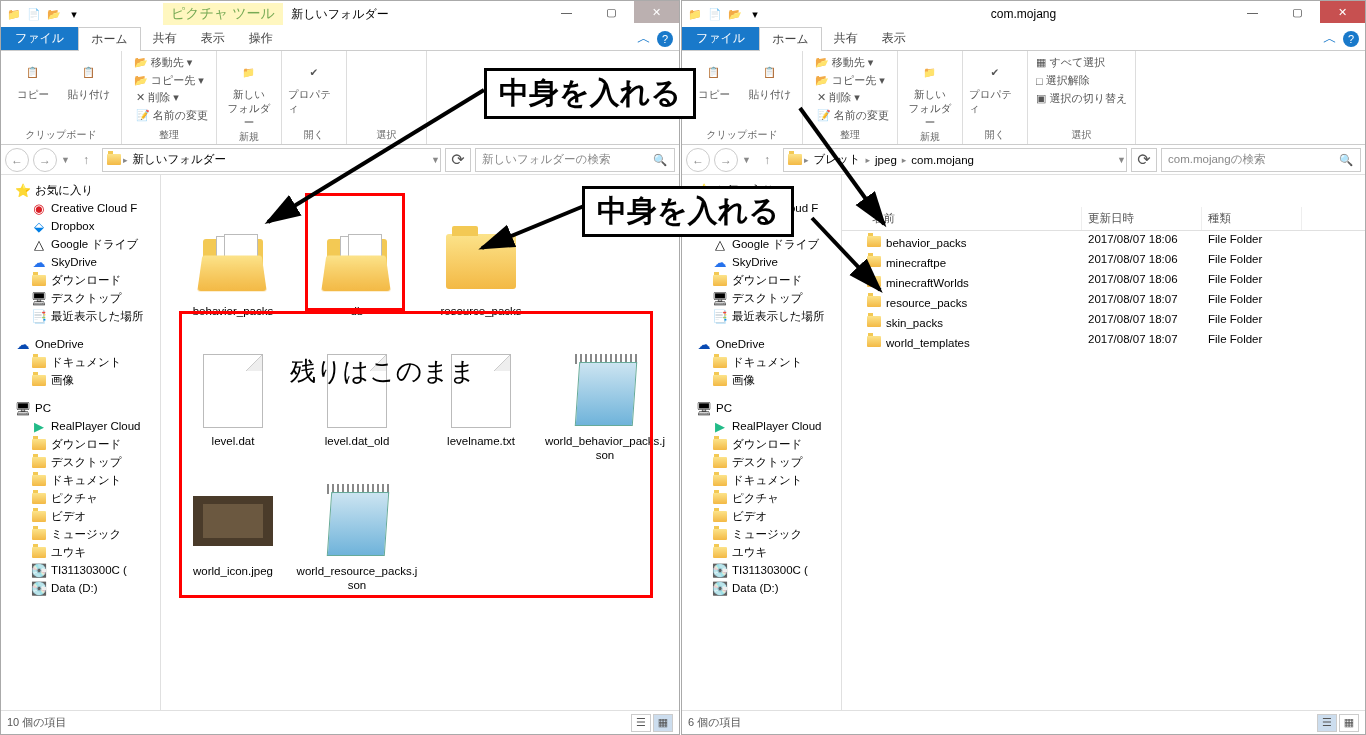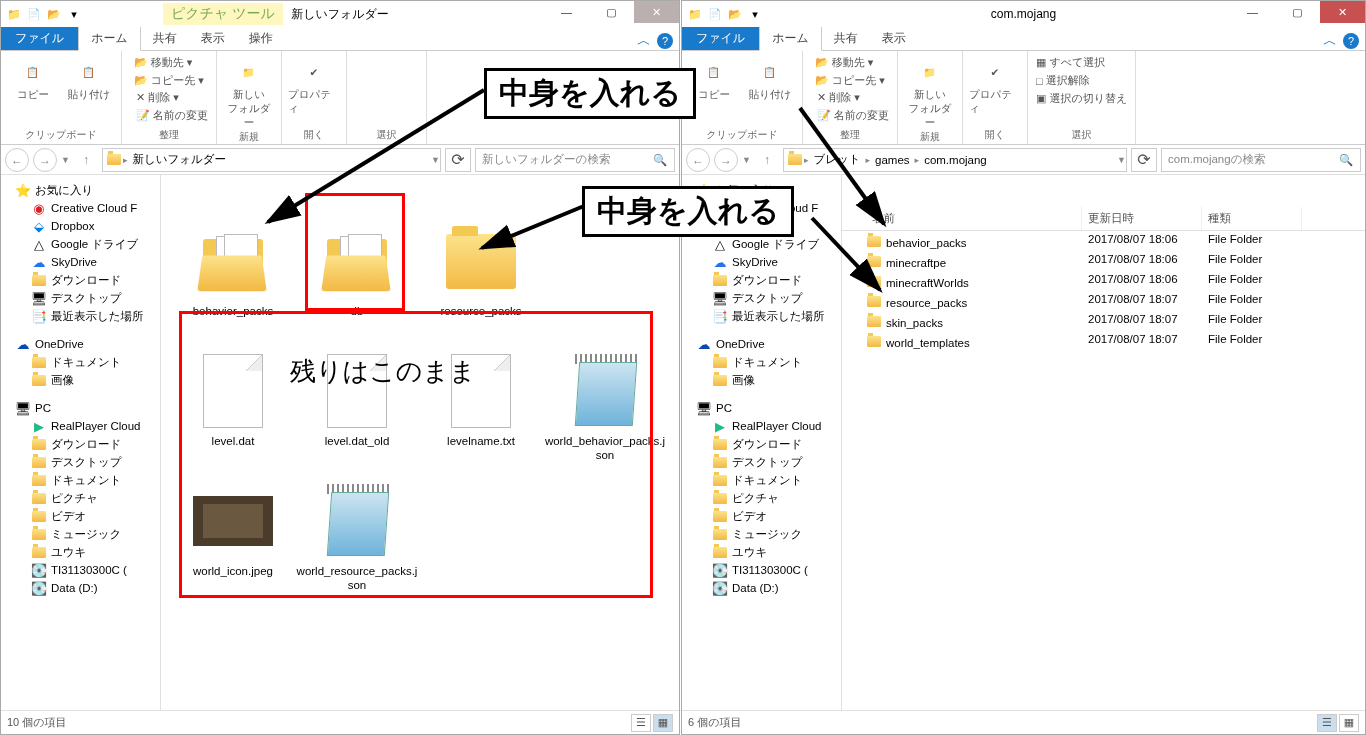--- a/index.html
+++ b/index.html
@@ -12,21 +12,21 @@
 .titlebar { height: 26px; display: flex; align-items: center; font-size: 11px; background: #fff; position: relative; }
 .titlebar .qat { display: flex; gap: 2px; padding-left: 4px; align-items: center; }
 .titlebar .qat-icon { width: 18px; height: 18px; display: inline-flex; align-items: center; justify-content: center; }
 .titlebar .tool-tab { background: #fff7c0; padding: 2px 8px; font-size: 14px; color: #7a5; margin-left: 80px; }
 .titlebar .title { position: absolute; left: 50%; transform: translateX(-50%); font-size: 12px; }
 .titlebar .winbtns { position: absolute; right: 0; top: 0; display: flex; }
 .titlebar .winbtn { width: 45px; height: 22px; display: flex; align-items: center; justify-content: center; font-size: 11px; color: #333; }
 .titlebar .winbtn.close-active { background: #C75050; color: #fff; }
 .titlebar .winbtn.close-inactive { background: #bbb0b0; color: #fff; }
 
-.tabs { height: 24px; display: flex; align-items: flex-end; font-size: 12px; border-bottom: 1px solid #ccc; }
+.tabs { height: 24px; display: flex; align-items: center; font-size: 12px; border-bottom: 1px solid #ccc; }
 .tabs .file-tab { background: #1979CA; color: #fff; padding: 3px 14px; }
 .tabs .tab { padding: 3px 12px; color: #444; }
 .tabs .tab.sel { background: #fff; border: 1px solid #ccc; border-bottom: 1px solid #fff; margin-bottom: -1px; }
 .tabs .help { margin-left: auto; margin-right: 6px; color: #1979CA; font-size: 14px; display: flex; align-items: center; gap: 6px; }
 
 .ribbon { height: 94px; display: flex; border-bottom: 1px solid #ccc; background: #fff; font-size: 10.5px; color: #555; }
 .rib-group { border-right: 1px solid #ddd; padding: 3px 6px 2px; display: flex; flex-direction: column; align-items: center; }
 .rib-group .gtitle { margin-top: auto; font-size: 10px; color: #666; }
 .rib-row { display: flex; gap: 4px; }
 .rib-big { display: flex; flex-direction: column; align-items: center; width: 52px; padding-top: 2px; }
@@ -456,21 +456,21 @@
   <div class="addr">
     <div class="nav-btn">←</div>
     <div class="nav-btn">→</div>
     <span style="font-size:9px;color:#888">▼</span>
     <div class="nav-btn" style="border:none">↑</div>
     <div class="addr-bar">
       <span class="small-folder"></span>
       <span class="sep">▸</span>
       <span class="seg">ブレット</span>
       <span class="sep">▸</span>
-      <span class="seg">games</span>
+      <span class="seg">jpeg</span>
       <span class="sep">▸</span>
       <span class="seg">com.mojang</span>
       <span style="margin-left:auto;font-size:9px;color:#888">▼</span>
     </div>
     <div class="refresh-btn">⟳</div>
     <div class="search-box">
         <span>com.mojangの検索</span>
         <span class="mag">🔍</span>
       </div>
   </div>

